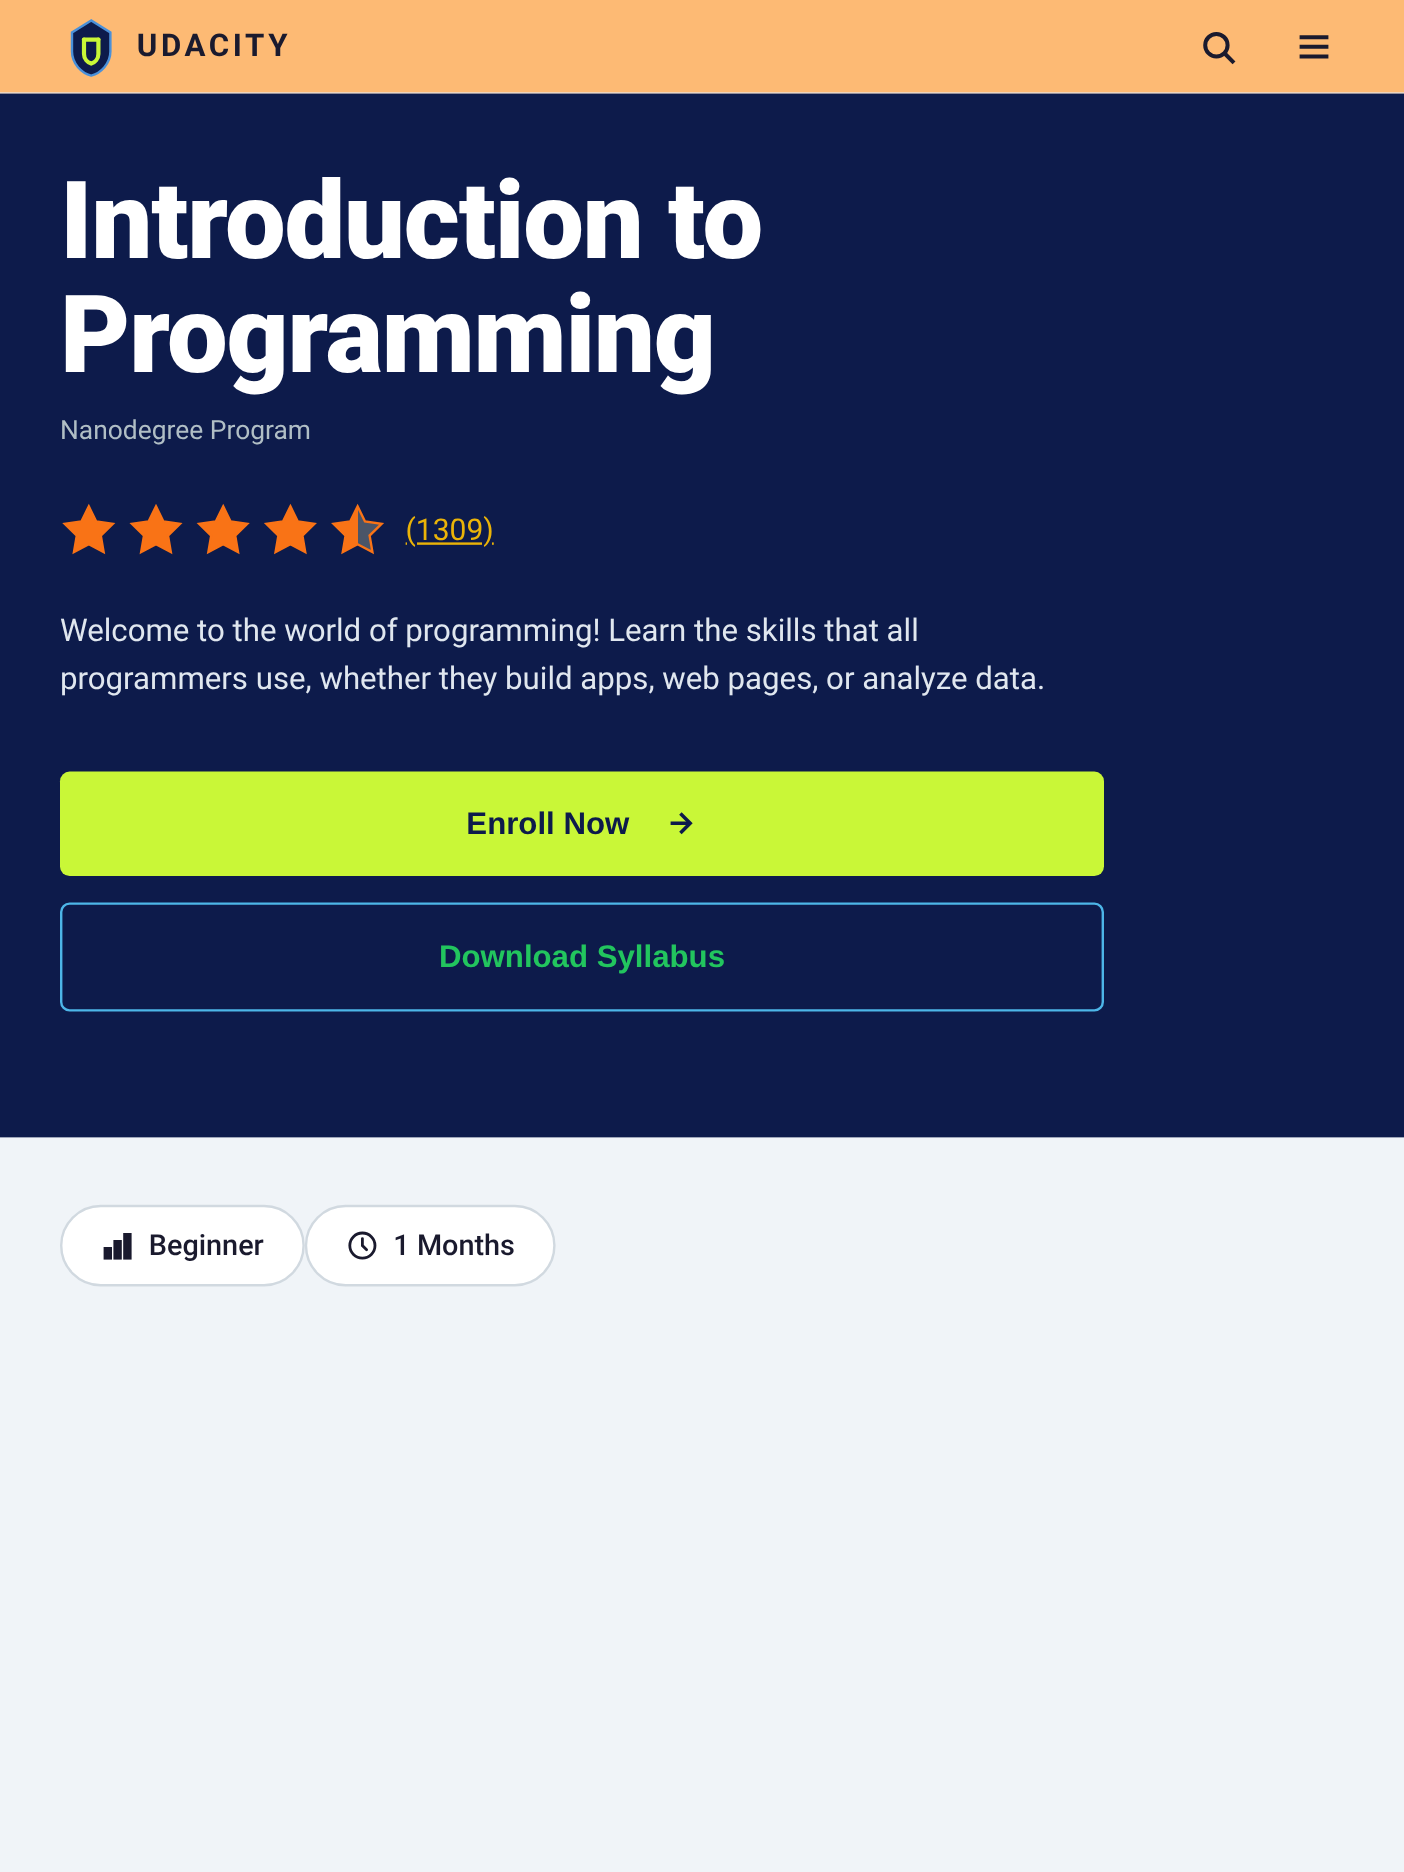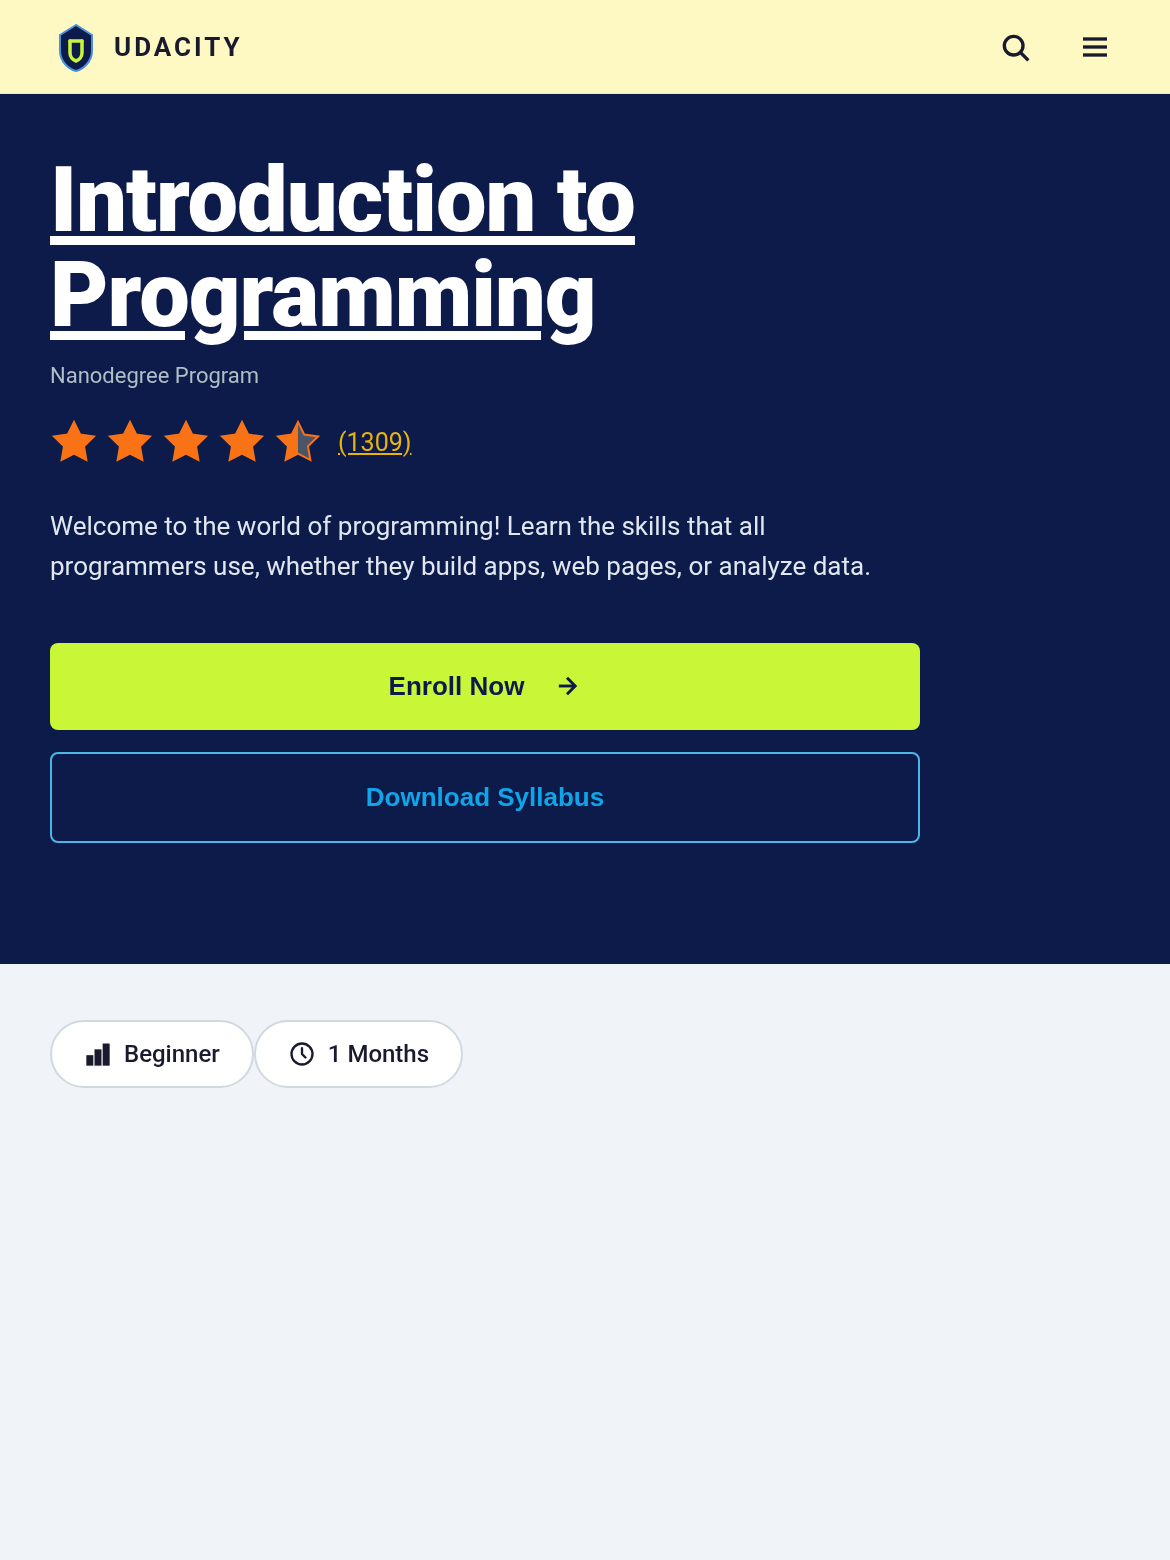--- a/index.html
+++ b/index.html
@@ -11,26 +11,26 @@
     body {
       font-family: -apple-system, BlinkMacSystemFont, 'Segoe UI', Roboto, sans-serif;
       width: 1170px;
       min-height: 1560px;
       background: #f0f4f8;
       overflow-x: hidden;
     }
 
     
     .header {
-      background: #fef9c3;
+      background: #fdba74;
       display: flex;
       align-items: center;
       justify-content: space-between;
       padding: 0 50px;
-      height: 94px;
+      height: 78px;
       border-bottom: 1px solid #e5e7eb;
     }
 
     .logo-container {
       display: flex;
       align-items: center;
       gap: 12px;
     }
 
     .logo-icon {
@@ -81,28 +81,27 @@
       justify-content: flex-start;
     }
 
     .hero-title {
       font-size: 90px;
       font-weight: 900;
       color: #ffffff;
       line-height: 1.05;
       margin-bottom: 20px;
       letter-spacing: -1px;
-      text-decoration: underline;
     }
 
     .hero-subtitle {
       font-size: 22px;
       color: #b0bec5;
       font-weight: 400;
-      margin-bottom: 30px;
+      margin-bottom: 46px;
     }
 
     .stars-row {
       display: flex;
       align-items: center;
       gap: 8px;
       margin-bottom: 40px;
     }
 
     .star {
@@ -160,21 +159,21 @@
       stroke: #0d1b4b;
       fill: none;
       stroke-width: 2.5;
     }
 
     .syllabus-btn {
       display: flex;
       align-items: center;
       justify-content: center;
       background: transparent;
-      color: #0ea5e9;
+      color: #22c55e;
       border: 2.5px solid #4db6e8;
       border-radius: 8px;
       font-size: 26px;
       font-weight: 600;
       padding: 28px 40px;
       cursor: pointer;
       width: 100%;
       max-width: 870px;
     }
 

